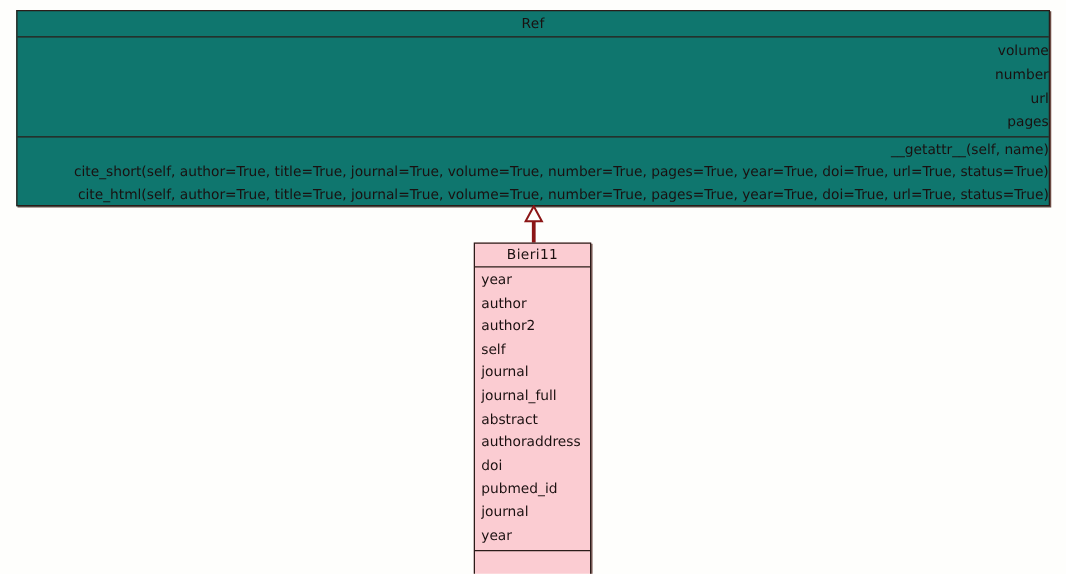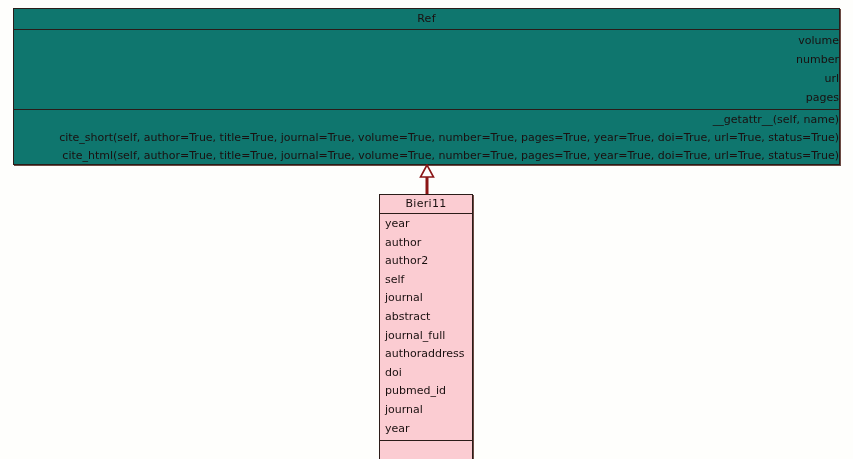--- a/index.html
+++ b/index.html
@@ -127,22 +127,22 @@
 
   <div id="class-bieri11" class="uml-class">
     <div class="uml-title">Bieri11</div>
     <div class="uml-sep"></div>
     <div class="uml-compartment attributes">
       <div class="uml-row">year</div>
       <div class="uml-row">author</div>
       <div class="uml-row">author2</div>
       <div class="uml-row">self</div>
       <div class="uml-row">journal</div>
+      <div class="uml-row">journal_full</div>
       <div class="uml-row">abstract</div>
-      <div class="uml-row">journal_full</div>
       <div class="uml-row">authoraddress</div>
       <div class="uml-row">doi</div>
       <div class="uml-row">pubmed_id</div>
       <div class="uml-row">journal</div>
       <div class="uml-row">year</div>
     </div>
     <div class="uml-sep"></div>
     <div class="uml-compartment methods empty"></div>
   </div>
 

